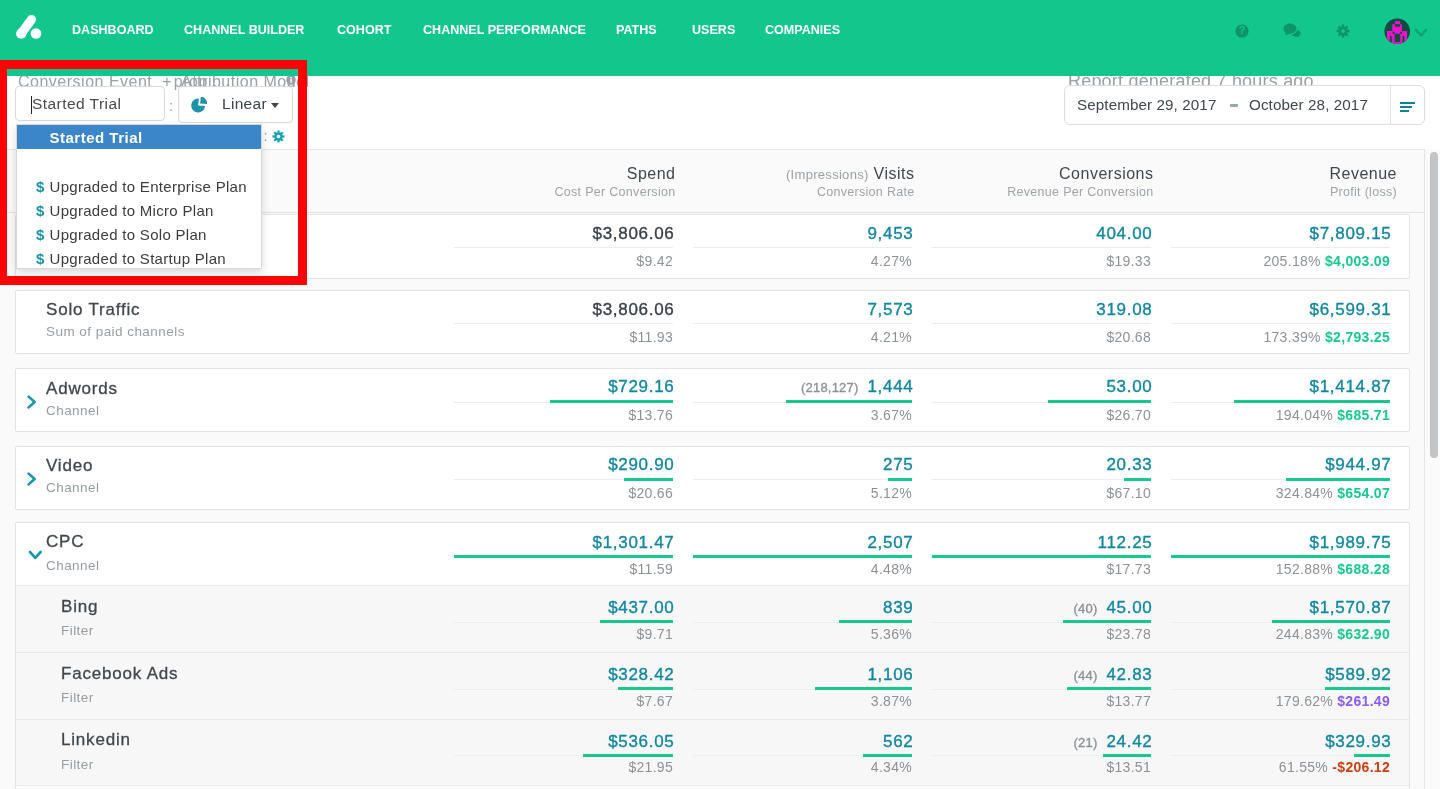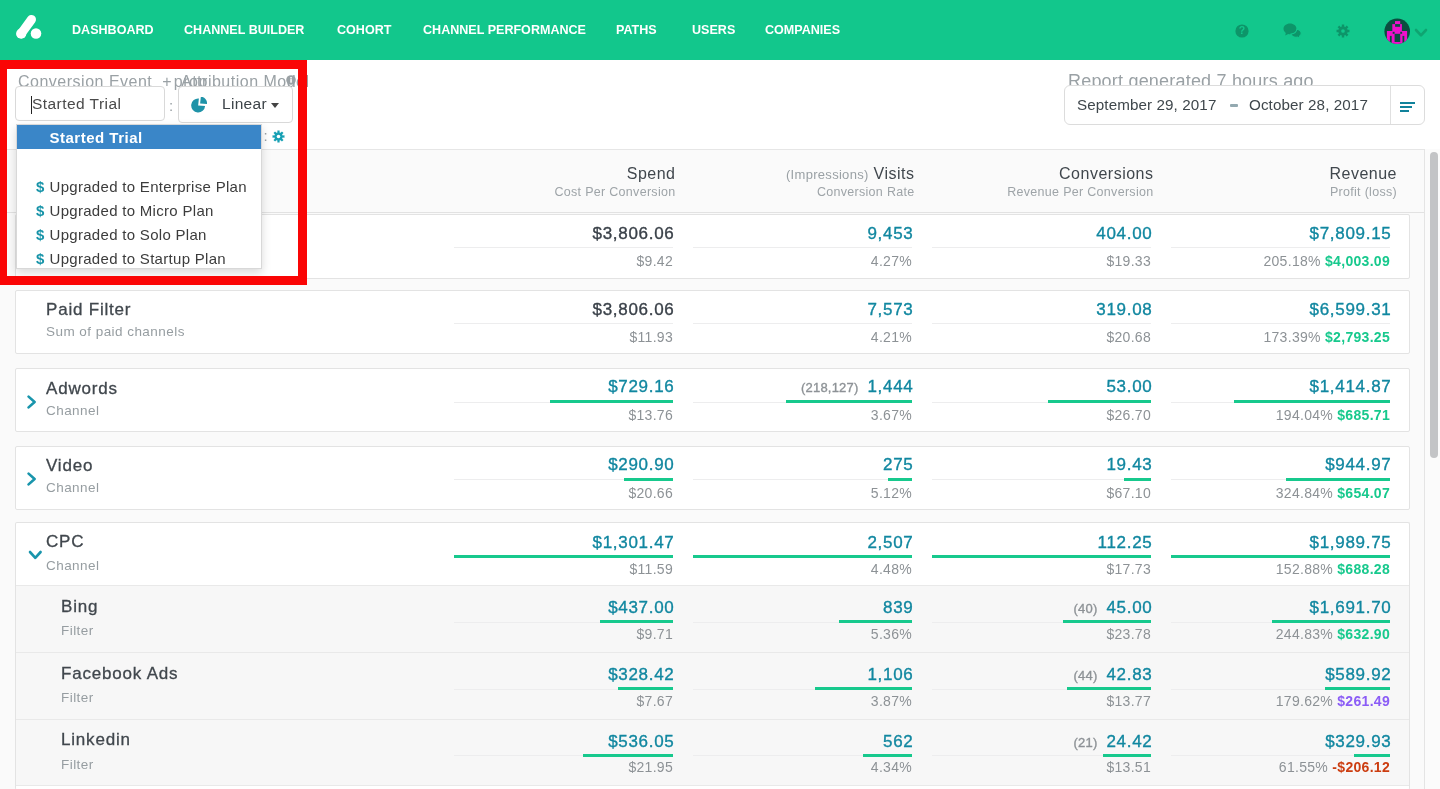--- a/index.html
+++ b/index.html
@@ -1,18 +1,18 @@
 <!DOCTYPE html>
 <html><head><meta charset="utf-8">
 <style>
 * { margin:0; padding:0; box-sizing:border-box; }
 html,body { width:1440px; height:789px; overflow:hidden; background:#fff;
   font-family:"Liberation Sans", sans-serif; }
 .abs { position:absolute; }
-#nav { position:absolute; left:0; top:0; width:1440px; height:60px; background:#12c78c; }
+#nav { position:absolute; left:0; top:0; width:1440px; height:76px; background:#12c78c; }
 .navitem { position:absolute; top:22px; color:#fff; font-size:13.5px; font-weight:bold; letter-spacing:0; transform:scaleX(0.93); transform-origin:left center; }
 .lbl { position:absolute; font-size:16px; color:#9aa1a5; letter-spacing:0.5px; }
 .inputbox { position:absolute; left:15px; top:86px; width:150px; height:34.5px; border:1px solid #d9d9d9;
   border-radius:4px; background:#fff; font-size:15.5px; color:#4a4a4a; letter-spacing:0.45px; padding:8px 0 0 16px; }
 .caret { position:absolute; left:14.5px; top:9px; width:1.3px; height:18px; background:#222; }
 .selbox { position:absolute; left:178px; top:86px; width:115px; height:37px; border:1px solid #d9d9d9;
   border-radius:4px; background:#fff; }
 .datebox { position:absolute; left:1064px; top:85px; width:361px; height:40px; border:1px solid #dcdcdc;
   border-radius:6px; background:#fff; font-size:15.2px; color:#3f474c; letter-spacing:0.1px; }
 #tablewrap { position:absolute; left:0; top:148.5px; width:1424px; height:640.5px;
@@ -65,21 +65,21 @@
       <div class="val" style="top:222.5px;right:526.5px">9,453</div>
       <div class="gline" style="top:246.3px;left:693px"></div>
       <div class="subv" style="top:251.5px;right:528px">4.27%</div>
       <div class="val" style="top:222.5px;right:287.5px">404.00</div>
       <div class="gline" style="top:246.3px;left:932px"></div>
       <div class="subv" style="top:251.5px;right:289px">$19.33</div>
       <div class="val" style="top:222.5px;right:48.5px">$7,809.15</div>
       <div class="gline" style="top:246.3px;left:1171px"></div>
       <div class="subv" style="top:251.5px;right:50px"><span class="pct">205.18%</span> <b style="color:#17c98d">$4,003.09</b></div>
       <div class="card" style="top:288.5px;height:64px"></div>
-      <div class="title" style="top:299.0px;left:46px">Paid Filter</div>
+      <div class="title" style="top:299.0px;left:46px">Solo Traffic</div>
       <div class="stitle" style="top:323.0px;left:46px">Sum of paid channels</div>
       <div class="val dark" style="top:299.0px;right:765.5px">$3,806.06</div>
       <div class="gline" style="top:322.3px;left:454px"></div>
       <div class="subv" style="top:327.5px;right:767px">$11.93</div>
       <div class="val" style="top:299.0px;right:526.5px">7,573</div>
       <div class="gline" style="top:322.3px;left:693px"></div>
       <div class="subv" style="top:327.5px;right:528px">4.21%</div>
       <div class="val" style="top:299.0px;right:287.5px">319.08</div>
       <div class="gline" style="top:322.3px;left:932px"></div>
       <div class="subv" style="top:327.5px;right:289px">$20.68</div>
@@ -115,21 +115,21 @@
       <div class="title" style="top:455.0px;left:46px">Video</div>
       <div class="stitle" style="top:479.0px;left:46px">Channel</div>
       <div class="val" style="top:453.5px;right:765.5px">$290.90</div>
       <div class="gline" style="top:478.3px;left:454px"></div>
       <div class="bar" style="top:476.5px;left:624.1px;width:48.9px"></div>
       <div class="subv" style="top:483.5px;right:767px">$20.66</div>
       <div class="val" style="top:453.5px;right:526.5px">275</div>
       <div class="gline" style="top:478.3px;left:693px"></div>
       <div class="bar" style="top:476.5px;left:888px;width:24px"></div>
       <div class="subv" style="top:483.5px;right:528px">5.12%</div>
-      <div class="val" style="top:453.5px;right:287.5px">19.43</div>
+      <div class="val" style="top:453.5px;right:287.5px">20.33</div>
       <div class="gline" style="top:478.3px;left:932px"></div>
       <div class="bar" style="top:476.5px;left:1123.5px;width:27.5px"></div>
       <div class="subv" style="top:483.5px;right:289px">$67.10</div>
       <div class="val" style="top:453.5px;right:48.5px">$944.97</div>
       <div class="gline" style="top:478.3px;left:1171px"></div>
       <div class="bar" style="top:476.5px;left:1286px;width:104px"></div>
       <div class="subv" style="top:483.5px;right:50px"><span class="pct">324.84%</span> <b style="color:#17c98d">$654.07</b></div>
       <div class="card" style="top:520.5px;height:268.5px;border-bottom:none"></div>
       <div class="subbg" style="top:584px;height:199.5px"></div>
       <div class="sep" style="top:584px"></div>
@@ -164,21 +164,21 @@
       <div class="bar" style="top:619px;left:599.5px;width:73.5px"></div>
       <div class="subv" style="top:624.5px;right:767px">$9.71</div>
       <div class="val" style="top:597px;right:526.5px">839</div>
       <div class="gline" style="top:620.8px;left:693px"></div>
       <div class="bar" style="top:619px;left:838.7px;width:73.3px"></div>
       <div class="subv" style="top:624.5px;right:528px">5.36%</div>
       <div class="val" style="top:597px;right:287.5px"><span class="pre">(40)</span>45.00</div>
       <div class="gline" style="top:620.8px;left:932px"></div>
       <div class="bar" style="top:619px;left:1063.2px;width:87.8px"></div>
       <div class="subv" style="top:624.5px;right:289px">$23.78</div>
-      <div class="val" style="top:597px;right:48.5px">$1,691.70</div>
+      <div class="val" style="top:597px;right:48.5px">$1,570.87</div>
       <div class="gline" style="top:620.8px;left:1171px"></div>
       <div class="bar" style="top:619px;left:1272.2px;width:117.8px"></div>
       <div class="subv" style="top:624.5px;right:50px"><span class="pct">244.83%</span> <b style="color:#17c98d">$632.90</b></div>
       <div class="title" style="top:662.5px;left:61px">Facebook Ads</div>
       <div class="stitle" style="top:689px;left:61px">Filter</div>
       <div class="val" style="top:664px;right:765.5px">$328.42</div>
       <div class="gline" style="top:687.8px;left:454px"></div>
       <div class="bar" style="top:686px;left:617.7px;width:55.3px"></div>
       <div class="subv" style="top:691.5px;right:767px">$7.67</div>
       <div class="val" style="top:664px;right:526.5px">1,106</div>

